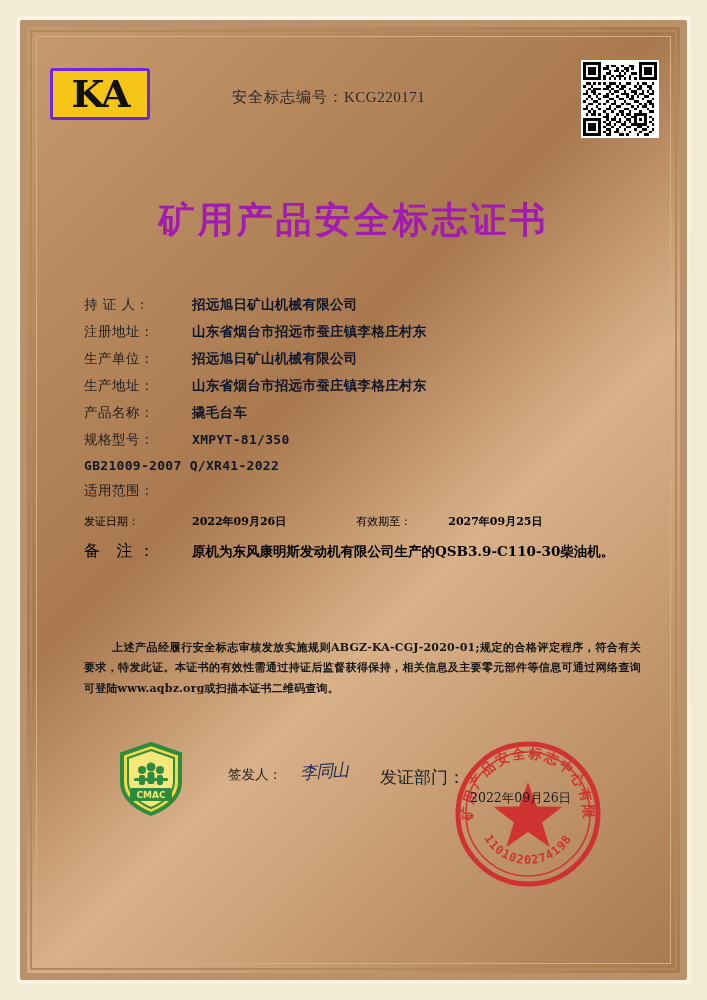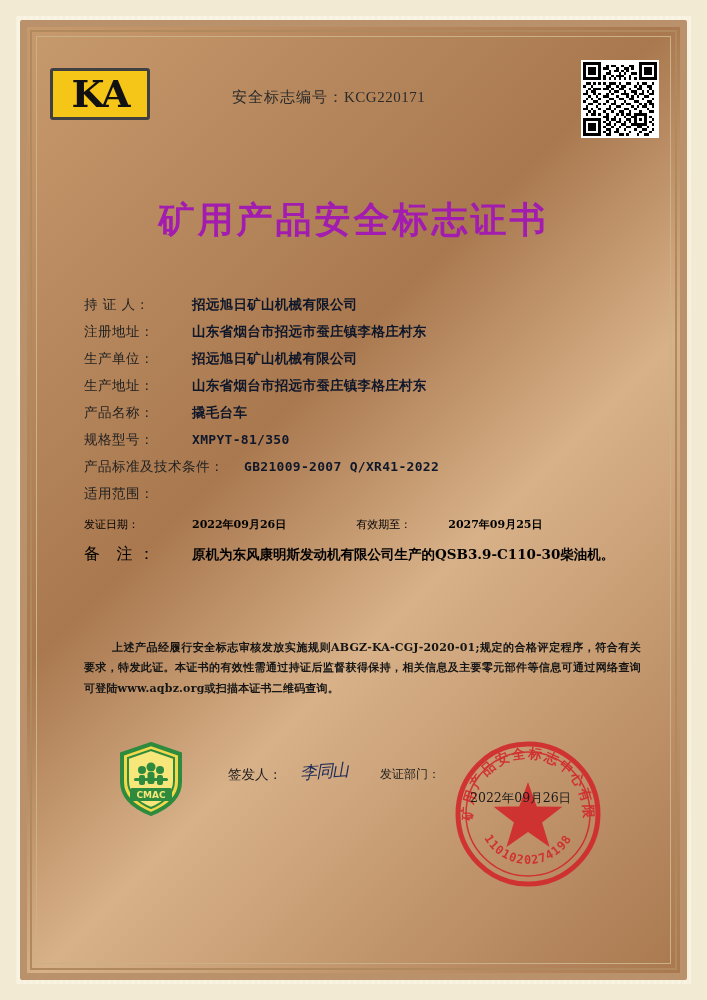--- a/index.html
+++ b/index.html
@@ -61,21 +61,21 @@
   }
 
   
   .ka-logo {
     position: absolute;
     left: 50px;
     top: 68px;
     width: 100px;
     height: 52px;
     background: #f5c518;
-    border: 3px solid #404040;
+    border: 3px solid #6d28d9;
     border-radius: 3px;
     display: flex;
     align-items: center;
     justify-content: center;
     box-sizing: border-box;
   }
   .ka-logo span {
     font-family: "DejaVu Serif", serif;
     font-weight: 700;
     font-size: 38px;
@@ -232,21 +232,21 @@
     color: #1b2a5a;
     transform: rotate(-4deg);
     font-style: italic;
     letter-spacing: -1px;
   }
   .issuer-line {
     position: absolute;
     left: 380px;
     top: 766px;
     font-family: "DejaVu Sans", sans-serif;
-    font-size: 12px;
+    font-size: 17px;
     color: #1d1d1d;
   }
   .seal-date {
     position: absolute;
     left: 470px;
     top: 790px;
     font-family: "DejaVu Serif", serif;
     font-size: 12.5px;
     color: #1a1a1a;
     z-index: 6;
@@ -515,21 +515,20 @@
     </div>
     <div class="row">
       <div class="label">产品名称：</div>
       <div class="value">撬毛台车</div>
     </div>
     <div class="row">
       <div class="label">规格型号：</div>
       <div class="value mono">XMPYT-81/350</div>
     </div>
     <div class="row">
-      <div class="label wide">产品标准及技术条件：</div>
       <div class="value mono">GB21009-2007 Q/XR41-2022</div>
     </div>
     <div class="row">
       <div class="label">适用范围：</div>
     </div>
 
     <div class="row-dates">
       <div class="label">发证日期：</div>
       <div class="value">2022年09月26日</div>
       <div class="label label2">有效期至：</div>

